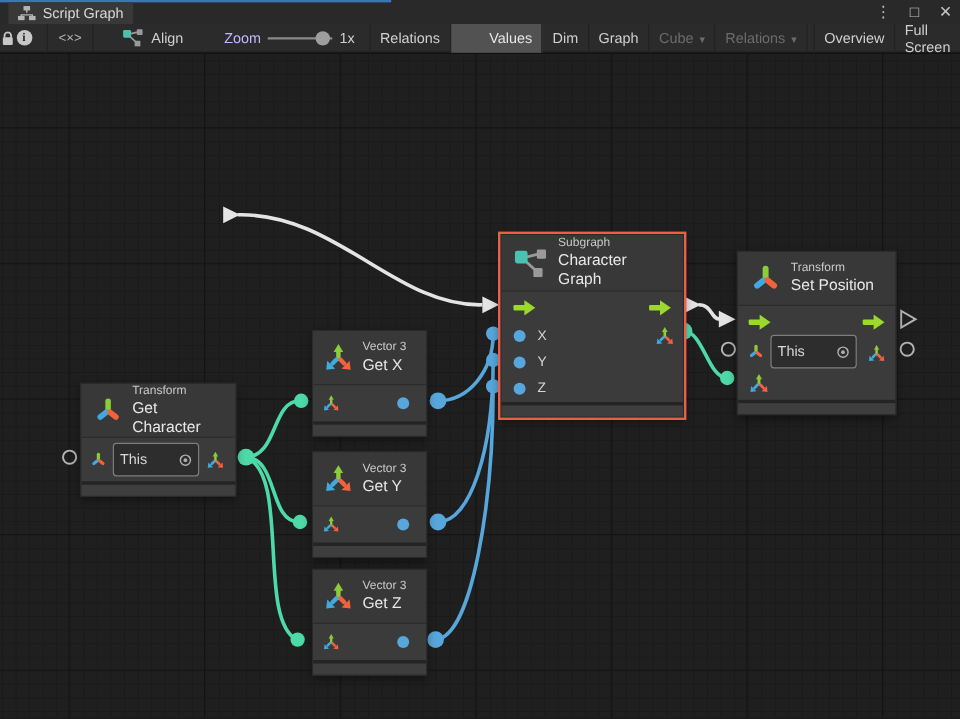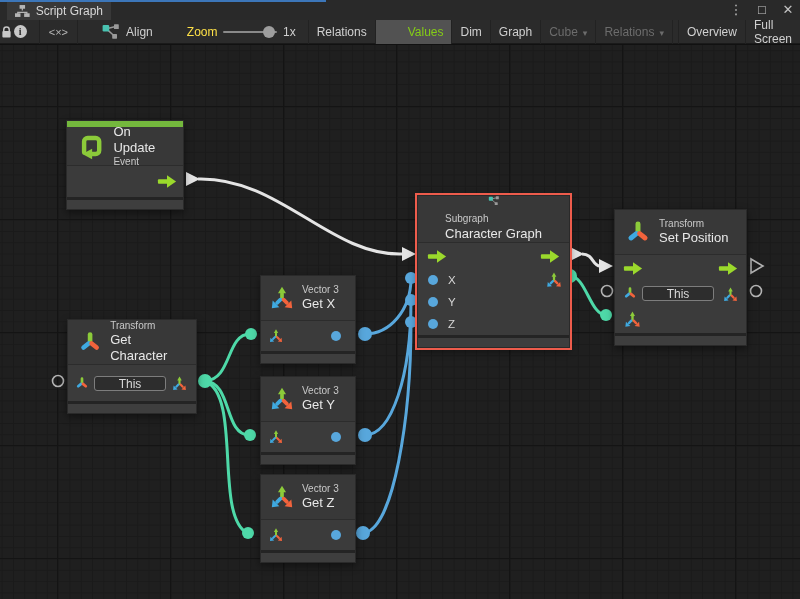--- a/index.html
+++ b/index.html
@@ -14,21 +14,21 @@
   .tab-label{font-size:12px;color:#d8d8d8;white-space:nowrap;}
   .win-controls{position:absolute;right:4px;top:0;height:20px;display:flex;align-items:center;gap:10px;}
   .win-btn{color:#c2c2c2;font-size:13px;line-height:20px;width:16px;text-align:center;cursor:default;}
   
   .toolbar{position:absolute;left:0;top:20px;width:800px;height:24px;background:#2b2b2b;
            border-bottom:1px solid #1a1a1a;display:flex;align-items:center;box-sizing:border-box;font-size:12px;}
   .tb-btn{height:24px;display:flex;align-items:center;justify-content:center;
           border-right:1px solid #222;color:#d0d0d0;box-sizing:border-box;padding:0 8px;}
   .tb-icon-btn{width:25px;padding:0;}
   .tb-btn.first{border-left:1px solid #222;}
-  .tb-btn.active{background:#525252;color:#84cc16;padding-left:32px;}
+  .tb-btn.active{background:#525252;color:#e5e5e5;padding-left:32px;}
   .tb-btn.disabled{color:#6c6c6c;}
   .caret{font-size:9px;margin-left:5px;position:relative;top:1px;}
   .zoom-track{width:100px;height:2px;background:#8a8a8a;border-radius:1px;position:relative;margin:0 6px;}
   .zoom-handle{position:absolute;right:2px;top:-5px;width:12px;height:12px;border-radius:50%;background:#9e9e9e;}
   .spacer{flex:1;}
   
   .canvas{position:absolute;left:0;top:45px;width:800px;height:554px;background:#1f1f1f;
     background-image:
       linear-gradient(#141414 1px,transparent 1px),
       linear-gradient(90deg,#141414 1px,transparent 1px),
@@ -45,22 +45,22 @@
   .n-titles{display:flex;flex-direction:column;justify-content:center;line-height:1.25;}
   .n-sub{font-size:10px;color:#c9c9c9;}
   .n-title{font-size:13px;color:#e8e8e8;}
   .n-body{background:#3b3b3b;border-top:1px solid #2c2c2c;position:relative;}
   .n-row{display:flex;align-items:center;box-sizing:border-box;}
   .n-sep{height:3px;background:#242424;}
   .n-footer{height:9px;background:#3e3e3e;}
   .greenbar{height:6px;background:var(--event-green,#74b83d);}
   .dot{width:10px;height:10px;border-radius:50%;background:var(--wire-blue,#58a7dc);flex:none;}
   .port-label{font-size:11.5px;color:#d6d6d6;margin-left:10px;}
-  .this-field{height:15px;background:#2d2d2d;border:1px solid #7d7d7d;border-radius:3px;
-      display:flex;align-items:center;box-sizing:border-box;padding:0 5px;gap:4px;flex-direction:column;}
+  .this-field{height:28px;background:#2d2d2d;border:1px solid #7d7d7d;border-radius:3px;
+      display:flex;align-items:center;box-sizing:border-box;padding:0 5px;gap:4px;}
   .this-text{font-size:12px;color:#d8d8d8;flex:1;}
   .abs{position:absolute;}
 </style>
 </head>
 <body>
 
 <div class="titlebar">
   <div class="focus-line"></div>
   <div class="tab">
     <svg width="15" height="12" viewBox="0 0 16 13">
@@ -93,21 +93,21 @@
   </div>
   <div style="display:flex;align-items:center;margin-left:24px;gap:6px;">
     <svg width="18" height="15" viewBox="0 0 30 24">
       <path d="M9 7 L21 4 M8 8 L20 19" stroke="#9a9a9a" stroke-width="2.4"></path>
       <rect x="1" y="1" width="11" height="11" rx="2" style="fill:var(--subgraph-teal)"></rect>
       <rect x="20" y="0" width="8" height="8" rx="1" fill="#9a9a9a"></rect>
       <rect x="17" y="16" width="8" height="8" rx="1" fill="#9a9a9a"></rect>
     </svg>
     <span style="color:#cfcfcf;">Align</span>
   </div>
-  <span style="margin-left:34px;color:#fde047;">Zoom</span>
+  <span style="margin-left:34px;color:#c4b5fd;">Zoom</span>
   <div class="zoom-track">
     <div class="zoom-handle"></div>
   </div>
   <span style="color:#cfcfcf;margin-right:12px;">1x</span>
   <div class="spacer"></div>
   <div class="tb-btn first">Relations</div>
   <div class="tb-btn active">Values</div>
   <div class="tb-btn">Dim</div>
   <div class="tb-btn">Graph</div>
   <div class="tb-btn disabled">
@@ -168,46 +168,23 @@
     </g>
 
     <g stroke="#b4b4b4" stroke-width="1.6" fill="none">
       <circle cx="58" cy="336" r="5.5"></circle>
       <circle cx="607" cy="246" r="5.5"></circle>
       <circle cx="756" cy="246" r="5.5"></circle>
       <polygon points="751,214 751,228 763,221"></polygon>
     </g>
   </svg>
 
-  <div class="node" style="left:66px;top:75px;width:118px;">
-    <div class="greenbar"></div>
-    <div class="n-header" style="height:38px;">
-      <svg width="30" height="30" viewBox="0 0 32 32">
-        <path d="M8 23 V11 a4 4 0 0 1 4-4 h9 a4 4 0 0 1 4 4 v10 a4 4 0 0 1 -4 4 h-6" fill="none" style="stroke:var(--icon-green)" stroke-width="5" stroke-linecap="round"></path>
-        <polygon points="17,19 17,31 6,25" style="fill:var(--icon-green)"></polygon>
-      </svg>
-      <div class="n-titles">
-        <div class="n-title">On Update</div>
-        <div class="n-sub">Event</div>
-      </div>
-    </div>
-    <div class="n-body">
-      <div class="n-row" style="height:31px;justify-content:flex-end;padding:0 6px;">
-        <svg width="20" height="13" viewBox="0 0 22 14">
-          <rect x="1" y="4.5" width="11" height="5" rx="1" style="fill:var(--flow-green)"></rect>
-          <polygon points="11,0 11,14 21,7" style="fill:var(--flow-green)"></polygon>
-        </svg>
-      </div>
-    </div>
-    <div class="n-sep"></div>
-      <div class="n-footer"></div>
-  </div>
 
   <div class="node selected" style="left:417px;top:150px;width:153px;">
-    <div class="n-header" style="height:46px;flex-direction:column;">
+    <div class="n-header" style="height:46px;">
       <svg width="30" height="24" viewBox="0 0 30 25">
         <path d="M9 8 L21 5 M8 9 L20 20" stroke="#9a9a9a" stroke-width="2.4"></path>
         <rect x="1" y="2" width="11" height="11" rx="2" style="fill:var(--subgraph-teal)"></rect>
         <rect x="20" y="1" width="8" height="8" rx="1" fill="#9a9a9a"></rect>
         <rect x="17" y="17" width="8" height="8" rx="1" fill="#9a9a9a"></rect>
       </svg>
       <div class="n-titles">
         <div class="n-sub">Subgraph</div>
         <div class="n-title">Character Graph</div>
       </div>

